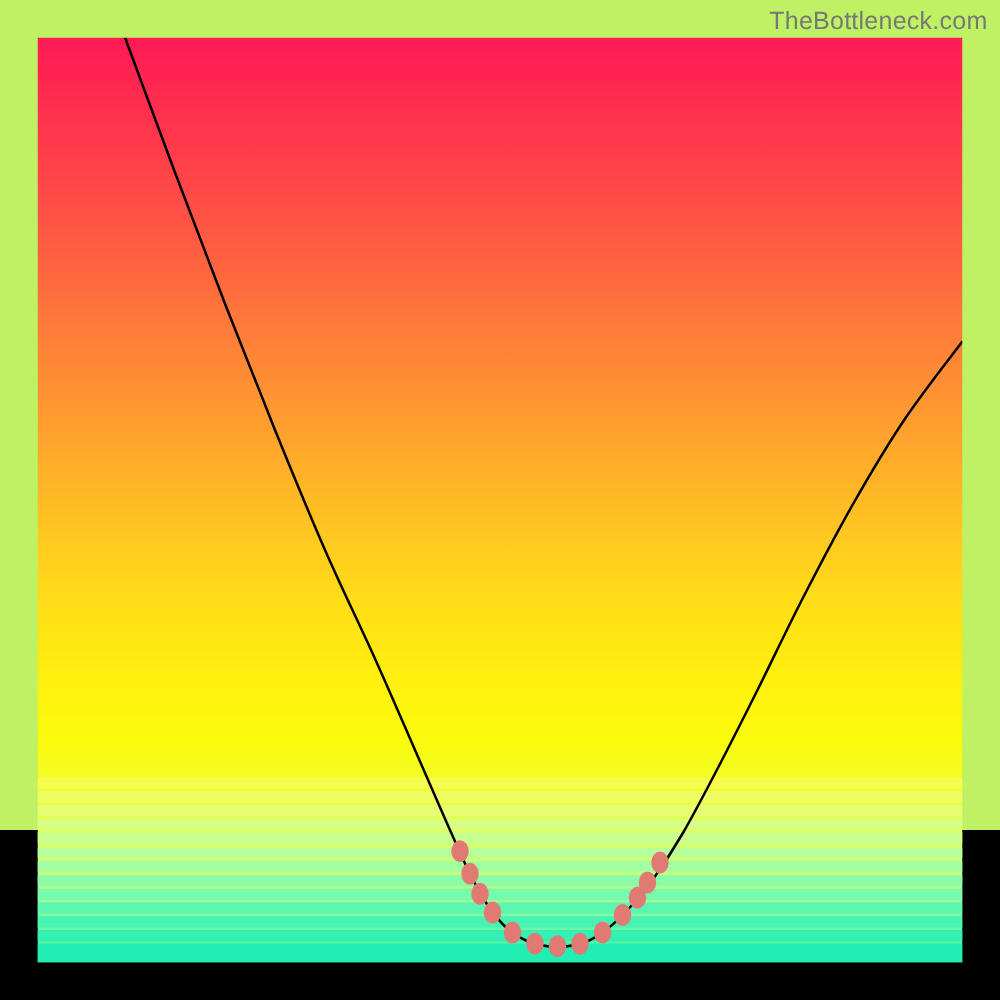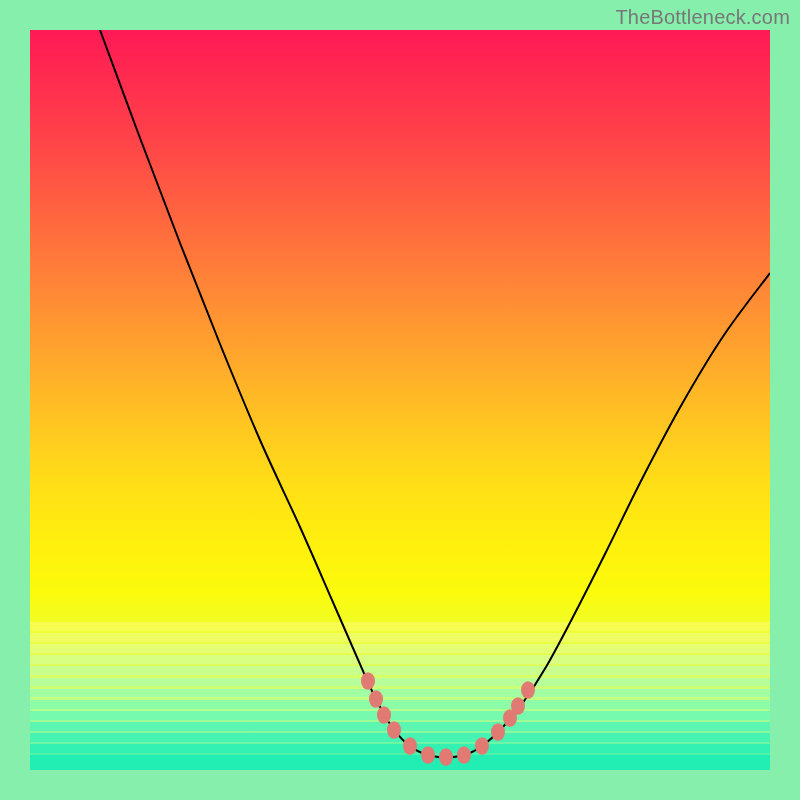--- a/index.html
+++ b/index.html
@@ -7,22 +7,22 @@
     padding: 0;
     width: 800px;
     height: 800px;
     overflow: hidden;
     background: #000;
     font-family: Arial, Helvetica, sans-serif;
   }
   .frame {
     position: relative;
     width: 800px;
-    height: 800px;
-    background: #86efac;
+    height: 664px;
+    background: #bef264;
   }
   .plot-area {
     position: absolute;
     left: 30px;
     top: 30px;
     width: 740px;
     height: 740px;
     overflow: hidden;
   }
   .gradient-bg {

